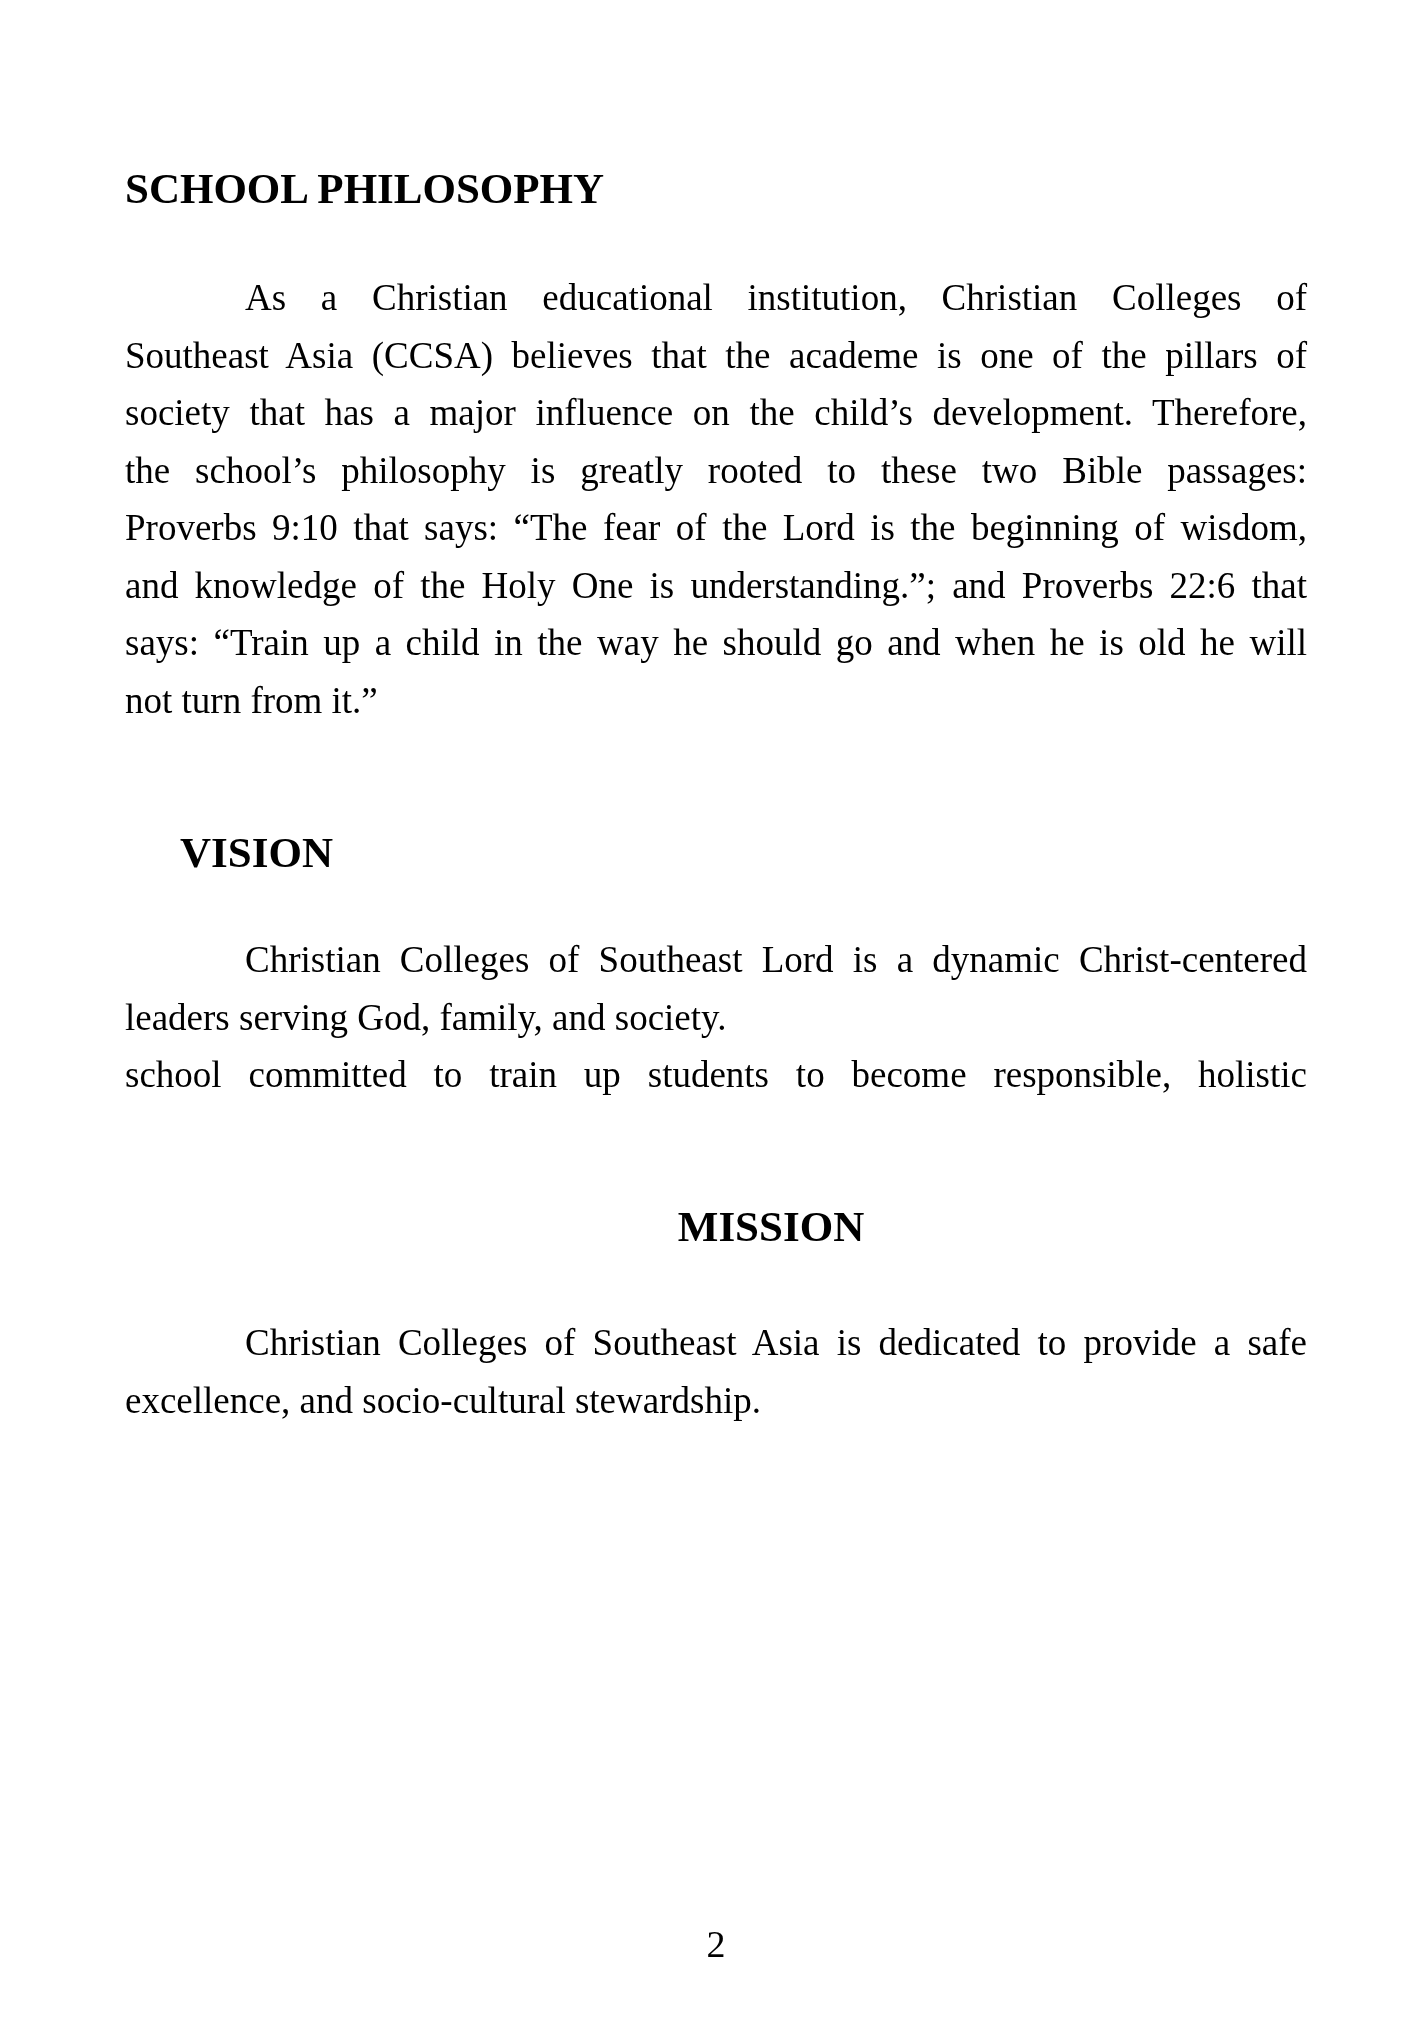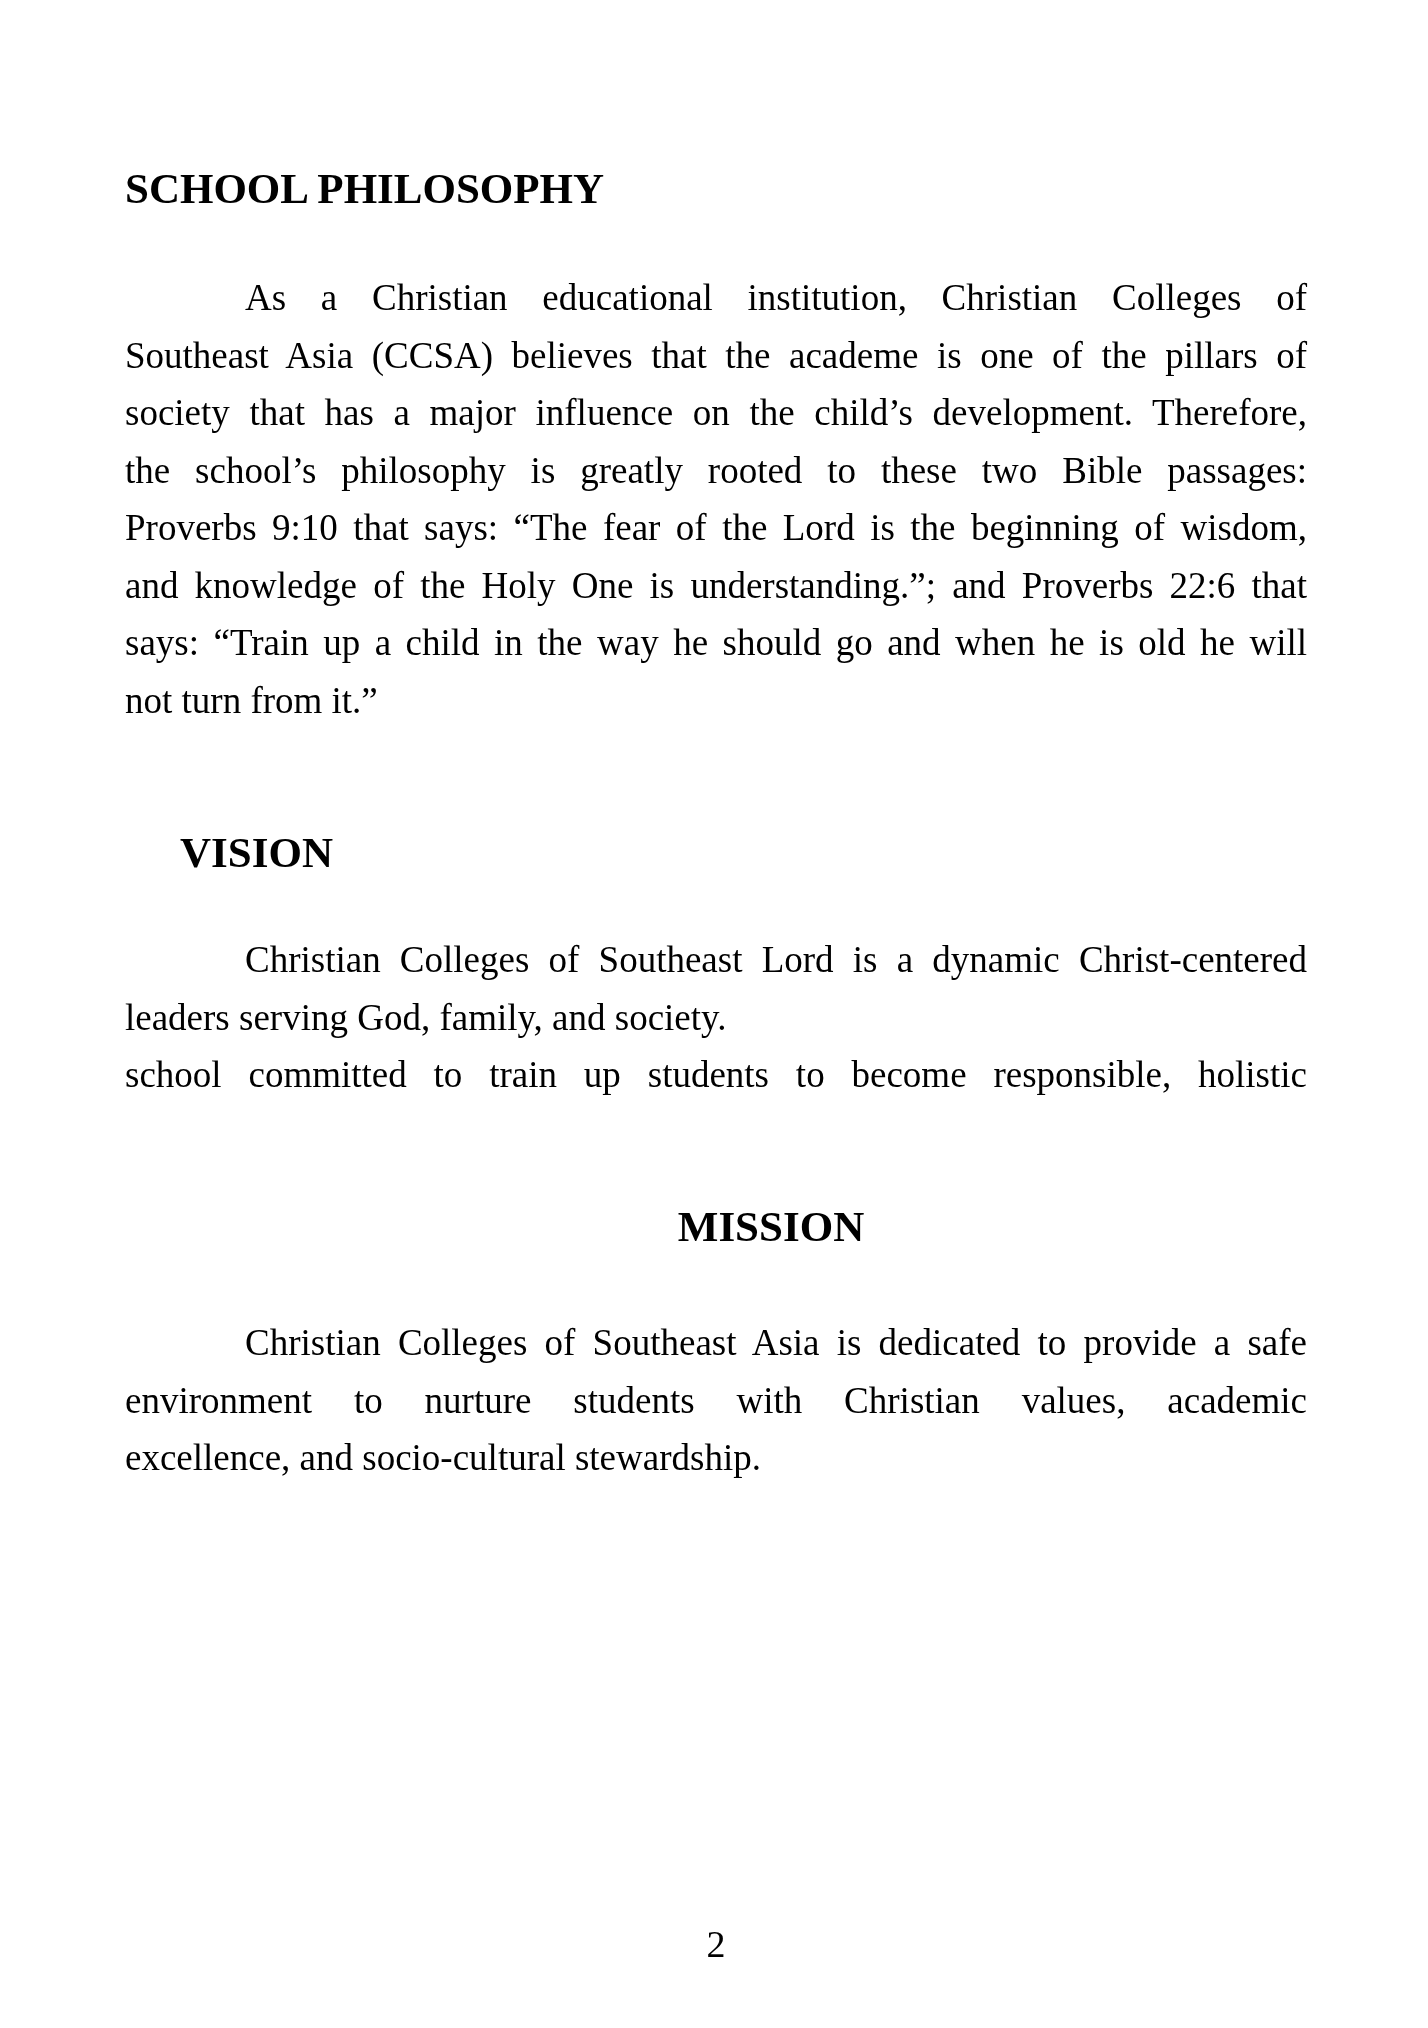--- a/index.html
+++ b/index.html
@@ -84,17 +84,16 @@
 <section class="block" id="vision-para">
   <div class="line indent">Christian Colleges of Southeast Lord is a dynamic Christ-centered</div>
   <div class="line last">leaders serving God, family, and society.</div>
   <div class="line">school committed to train up students to become responsible, holistic</div>
 </section>
 
 <h2 class="block section-heading" id="mission-heading">MISSION</h2>
 
 <section class="block" id="mission-para">
   <div class="line indent">Christian Colleges of Southeast Asia is dedicated to provide a safe</div>
-  <div class="line">environment to nurture students with Christian values, academic</div>
   <div class="line last">excellence, and socio-cultural stewardship.</div>
 </section>
 
 <div class="page-number">2</div>
 
 </body></html>

